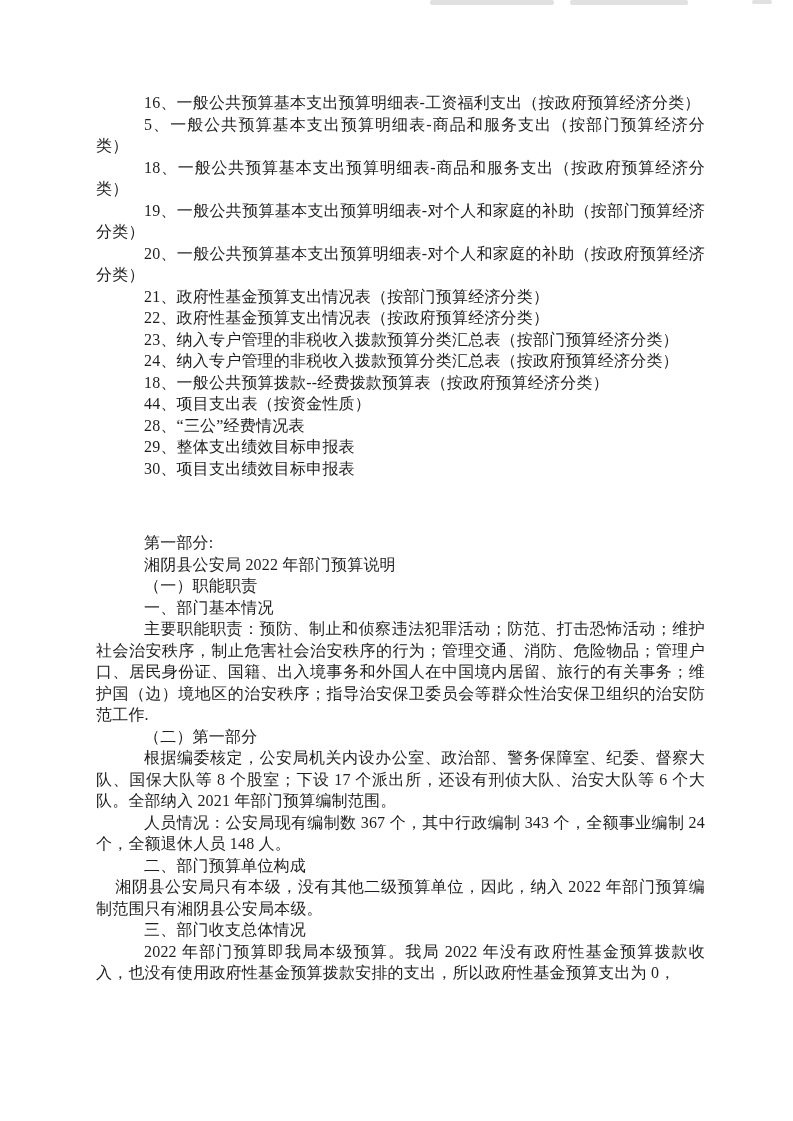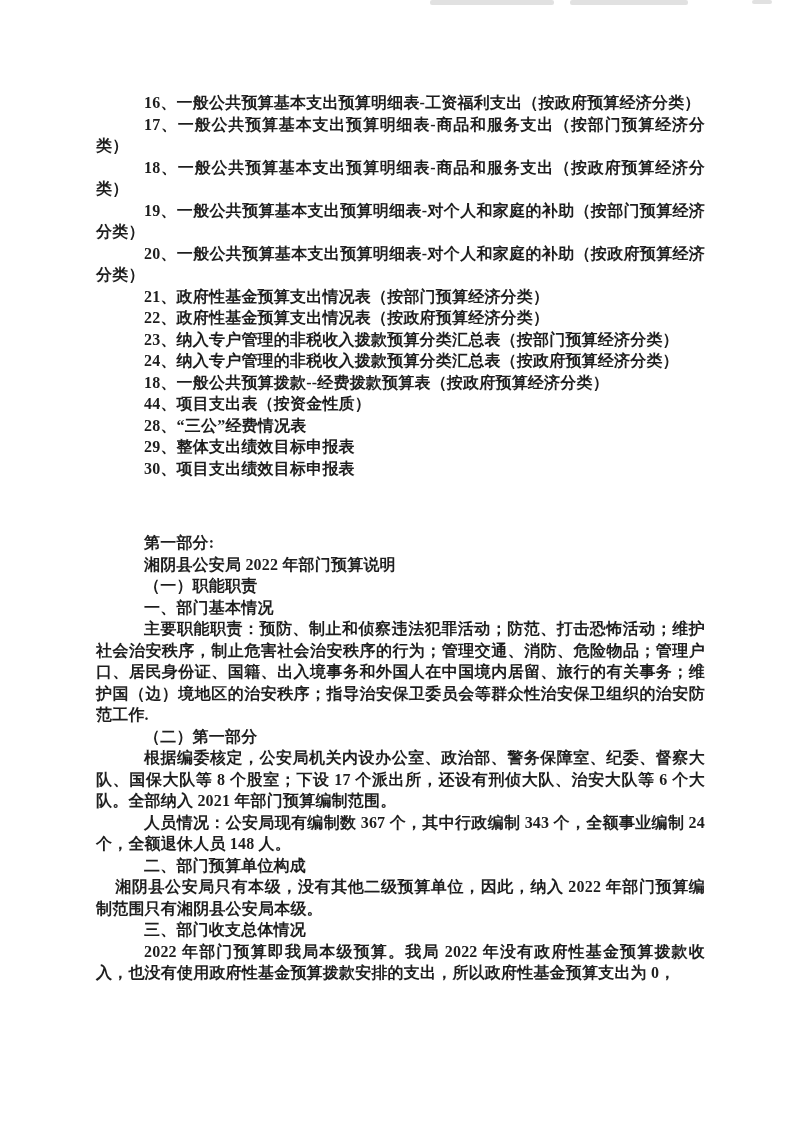--- a/index.html
+++ b/index.html
@@ -1,15 +1,15 @@
 <!DOCTYPE html>
 <html><head>
 <meta charset="utf-8">
 <style>
-  * { margin: 0; padding: 0; box-sizing: border-box; font-weight: bold; }
+  * { margin: 0; padding: 0; box-sizing: border-box; }
   html, body { background: #ffffff; }
   body {
     width: 793px;
     height: 1121px;
     position: relative;
     overflow: hidden;
     font-family: "Liberation Serif", "DejaVu Serif", serif;
     color: #1e1e1e;
   }
   .page {
@@ -50,21 +50,21 @@
 
 <div class="page">
 
   <div class="artifact a1"></div>
   <div class="artifact a2"></div>
   <div class="artifact a3"></div>
 
   <div class="content">
 
     <p class="para">16、一般公共预算基本支出预算明细表-工资福利支出（按政府预算经济分类）</p>
-    <p class="para">17、一般公共预算基本支出预算明细表-商品和服务支出（按部门预算经济分类）</p>
+    <p class="para">5、一般公共预算基本支出预算明细表-商品和服务支出（按部门预算经济分类）</p>
     <p class="para">18、一般公共预算基本支出预算明细表-商品和服务支出（按政府预算经济分类）</p>
     <p class="para">19、一般公共预算基本支出预算明细表-对个人和家庭的补助（按部门预算经济分类）</p>
     <p class="para">20、一般公共预算基本支出预算明细表-对个人和家庭的补助（按政府预算经济分类）</p>
     <p class="para">21、政府性基金预算支出情况表（按部门预算经济分类）</p>
     <p class="para">22、政府性基金预算支出情况表（按政府预算经济分类）</p>
     <p class="para">23、纳入专户管理的非税收入拨款预算分类汇总表（按部门预算经济分类）</p>
     <p class="para">24、纳入专户管理的非税收入拨款预算分类汇总表（按政府预算经济分类）</p>
     <p class="para">18、一般公共预算拨款--经费拨款预算表（按政府预算经济分类）</p>
     <p class="para">44、项目支出表（按资金性质）</p>
     <p class="para">28、“三公”经费情况表</p>

